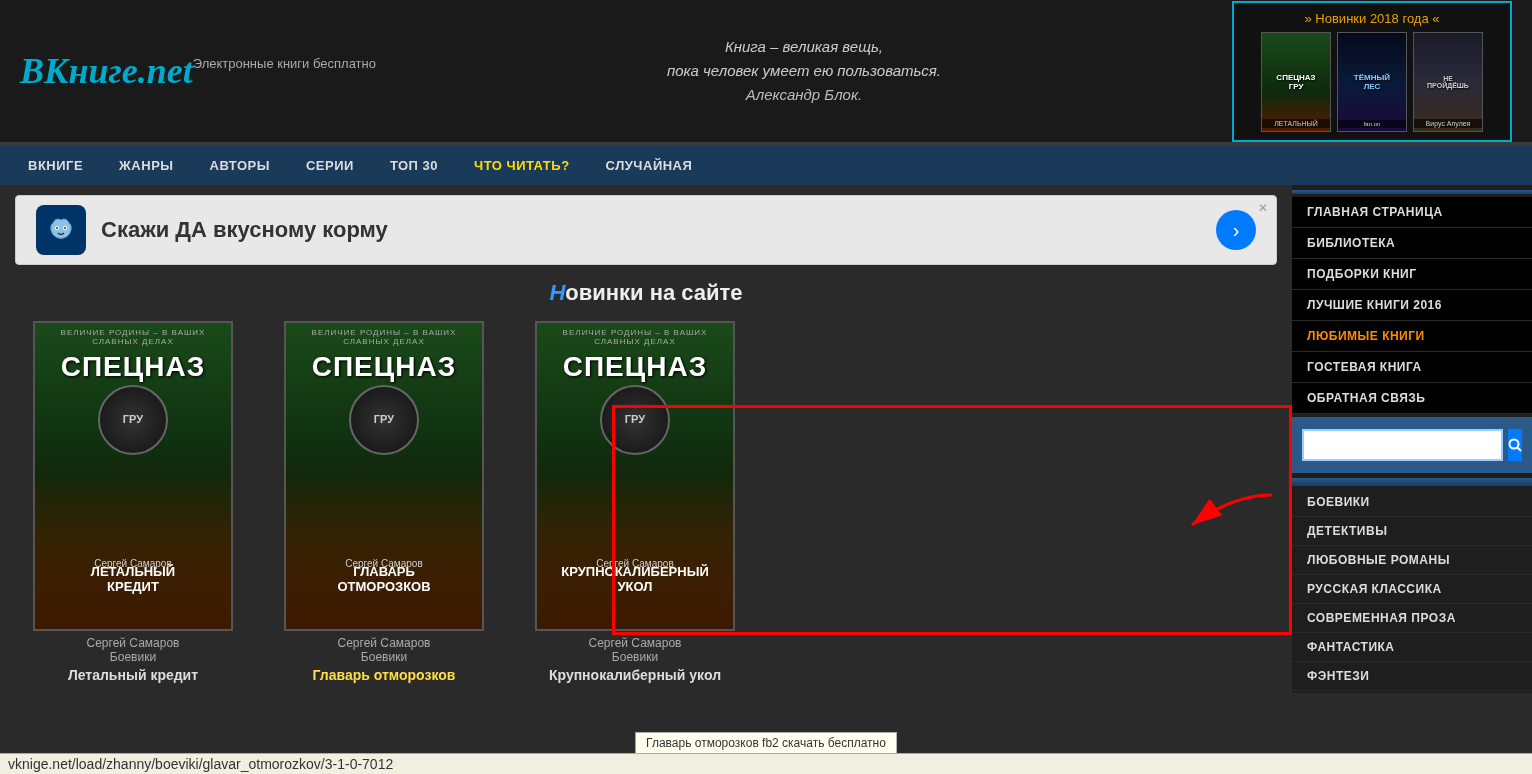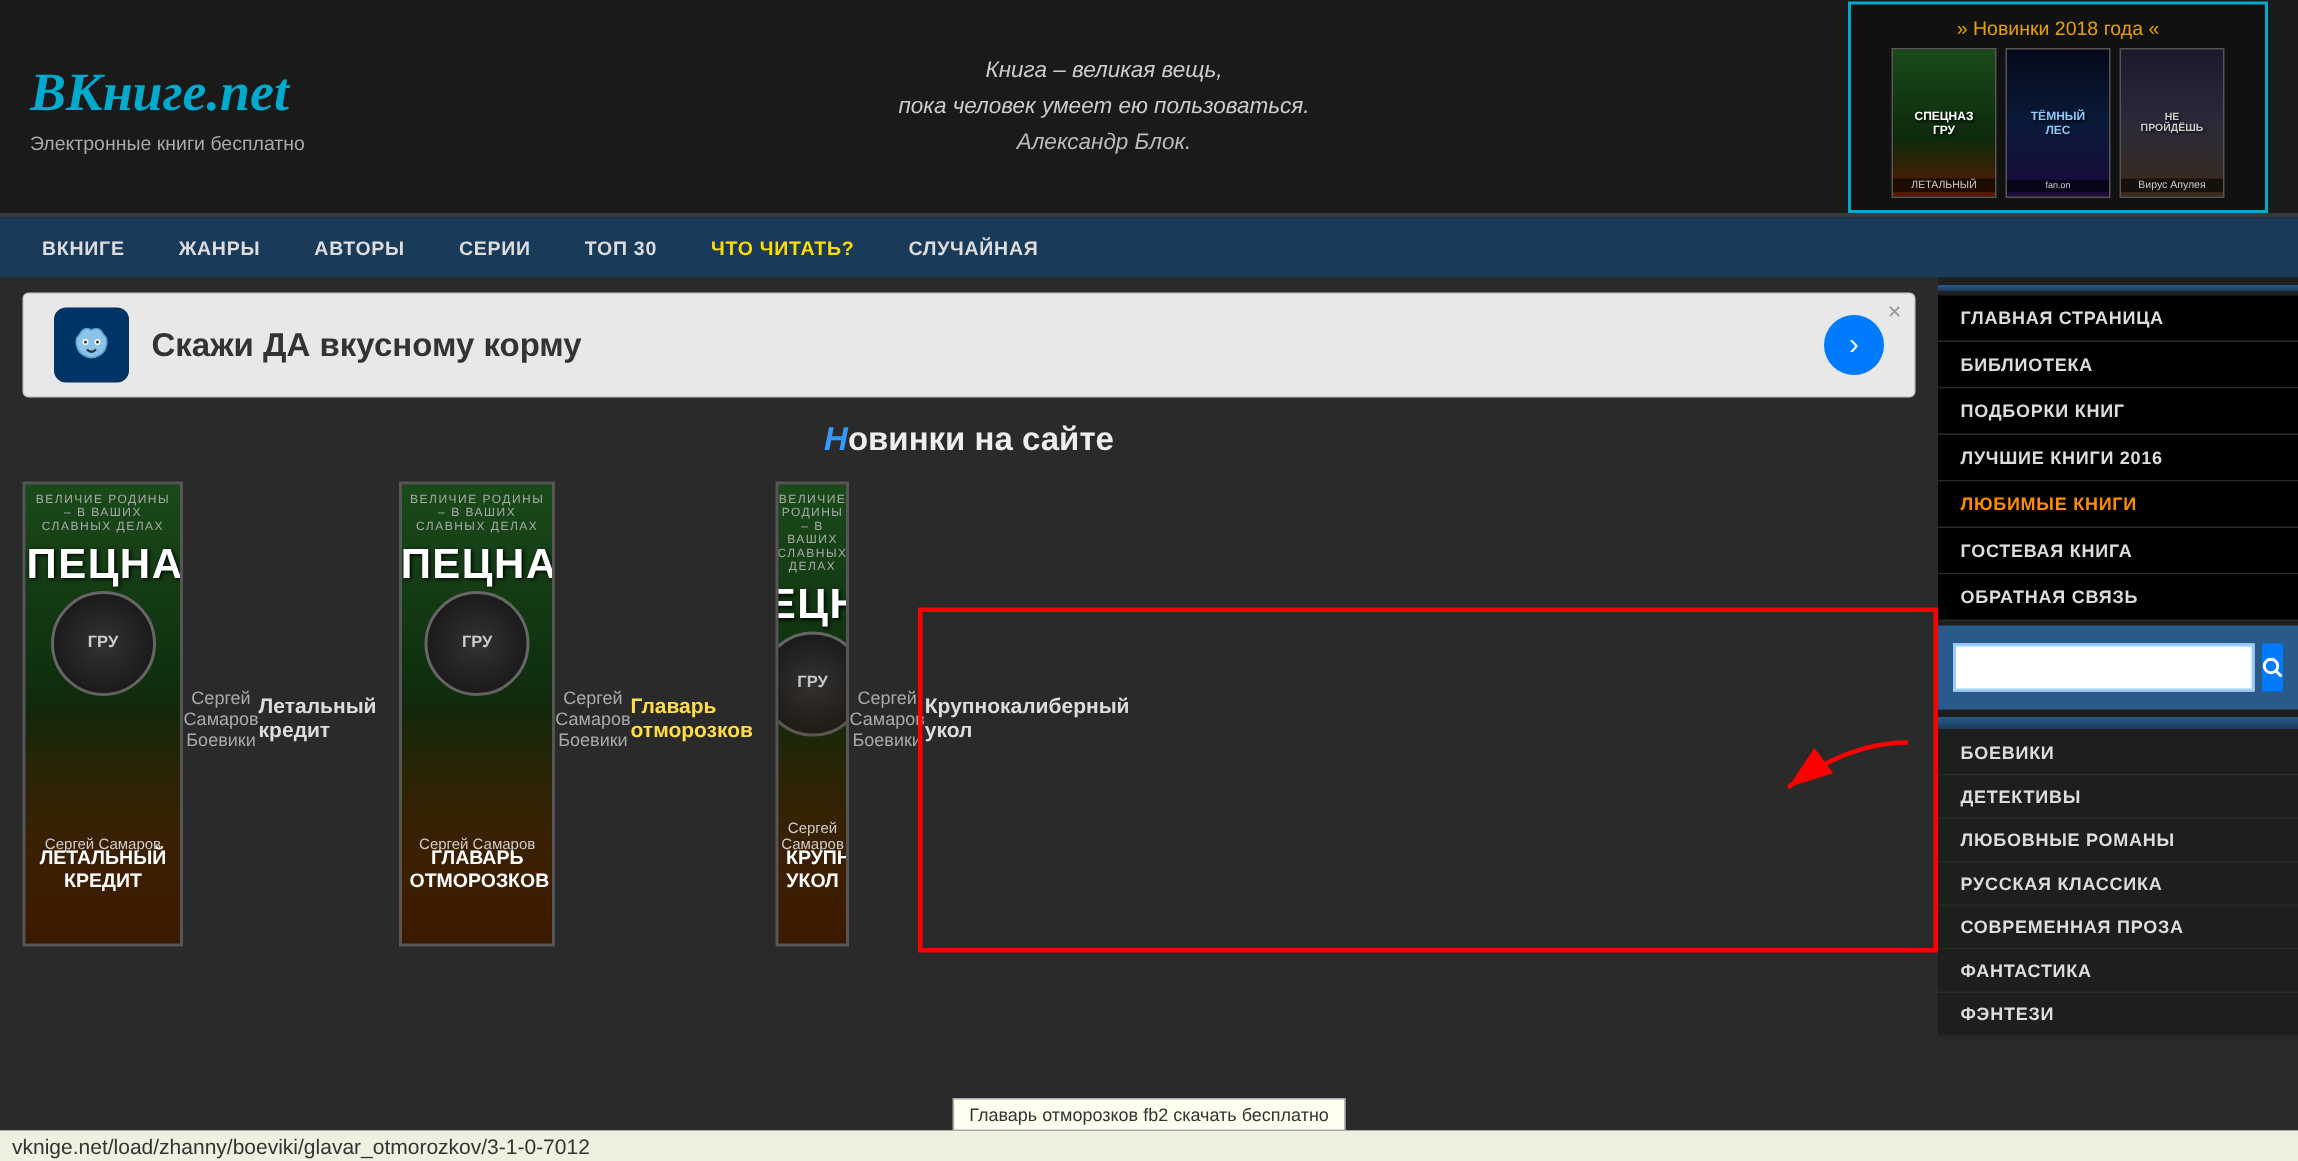--- a/index.html
+++ b/index.html
@@ -15,21 +15,20 @@
     .header {
       background: #1a1a1a;
       display: flex;
       align-items: center;
       padding: 10px 20px;
       height: 145px;
       border-bottom: 3px solid #3a3a3a;
     }
     .logo-area {
       display: flex;
-      flex-direction: column;
       align-items: flex-start;
       min-width: 220px;
     }
     .logo-text {
       font-size: 36px;
       font-family: Georgia, serif;
       color: #d4a800;
       font-style: italic;
       font-weight: bold;
     }
@@ -205,21 +204,21 @@
 
     .books-grid {
       display: flex;
       gap: 15px;
       justify-content: flex-start;
       flex-wrap: wrap;
     }
     .book-card {
       width: 236px;
       display: flex;
-      flex-direction: row;
+      flex-direction: column;
       align-items: center;
       cursor: pointer;
     }
     .book-cover {
       width: 200px;
       height: 310px;
       background: linear-gradient(180deg, #1a4a1a 0%, #0d2a0d 50%, #5a2a00 100%);
       border: 2px solid #555;
       position: relative;
       display: flex;

